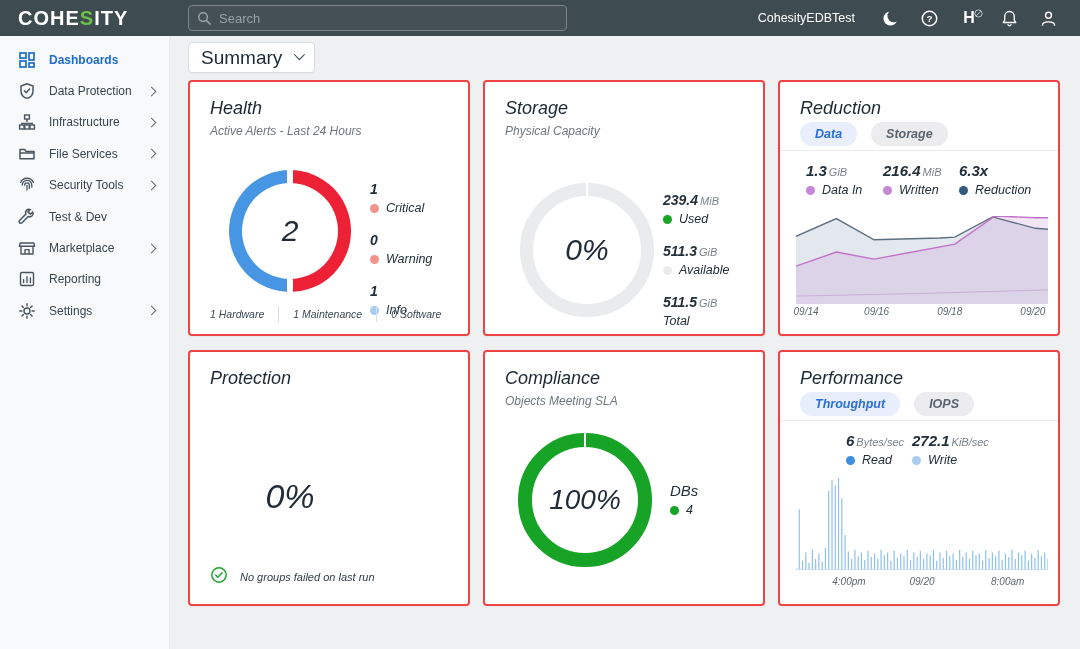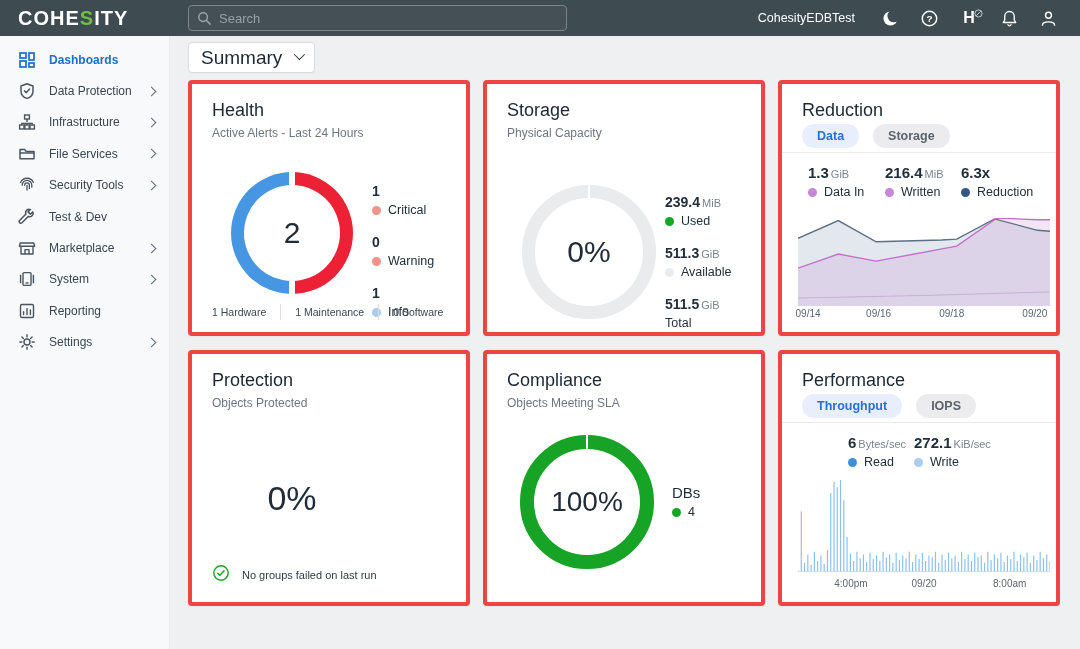--- a/index.html
+++ b/index.html
@@ -26,21 +26,21 @@
   .side-item.active { color:#1e6dc8; }
   .side-item.active .s-label { font-weight:bold; }
   .chev-r { width:7px; height:7px; border-right:1.6px solid #5f6a74; border-bottom:1.6px solid #5f6a74; transform:rotate(-45deg); }
 
   
   .main { position:absolute; left:170px; top:36px; width:910px; height:613px; background:#eef0f1; }
   .view-select { position:absolute; left:18px; top:6px; height:31px; background:#fff; border:1px solid #d9dde0; border-radius:4px; display:flex; align-items:center; padding:0 12px 0 12px; cursor:pointer; box-shadow:0 1px 1px rgba(0,0,0,0.03); }
   .view-select .vs-label { font-size:19px; color:#1d2935; }
   .chev-d { width:8px; height:8px; border-right:1.8px solid #2c3942; border-bottom:1.8px solid #2c3942; transform:rotate(45deg) translateY(-2px); margin-left:12px; margin-top:-4px; }
 
-  .card { position:absolute; width:282px; height:256px; background:#fff; border:4px solid #ef4444; border-radius:4px; box-shadow:0 1px 2px rgba(0,0,0,0.04); }
+  .card { position:absolute; width:282px; height:256px; background:#fff; border:2px solid #ef4444; border-radius:4px; box-shadow:0 1px 2px rgba(0,0,0,0.04);font-style:italic; }
   .c1 { left:18px; }  .c2 { left:313px; }  .c3 { left:608px; }
   .r1 { top:44px; }   .r2 { top:314px; }
   .card-title { margin:16px 0 0 20px; font-size:18px; color:#1c2833; font-weight:500; }
   .card-sub { margin:5px 0 0 20px; font-size:12px; color:#6d7680; }
 
   
   .donut { position:absolute; border-radius:50%; }
   .donut .hole { position:absolute; inset:13px; background:#fff; border-radius:50%; }
   .donut .center { position:absolute; inset:0; display:flex; align-items:center; justify-content:center; color:#212c38; z-index:2; }
   .health-donut { left:39px; top:88px; width:122px; height:122px;
@@ -229,31 +229,20 @@
       <svg viewBox="0 0 18 18" fill="none" stroke="#4a5560" stroke-width="1.4" stroke-linejoin="round">
           <path d="M3 7.4V15h12V7.4"></path>
           <path d="M2.2 4h13.6l.8 3.2H1.4z"></path>
           <path d="M7 15v-4.4h4V15"></path>
         </svg>
     </span>
     <span class="s-label">Marketplace</span>
     <span class="chev-r"></span>
   </div>
 
-  <div class="side-item">
-    <span class="s-icon">
-      <svg viewBox="0 0 18 18" fill="none" stroke="#4a5560" stroke-width="1.4">
-          <rect x="5" y="2.6" width="8" height="12.8" rx="1"></rect>
-          <path d="M2.6 4.8v8.4M15.4 4.8v8.4"></path>
-          <path d="M7.4 13h3.2"></path>
-        </svg>
-    </span>
-    <span class="s-label">System</span>
-    <span class="chev-r"></span>
-  </div>
 
   <div class="side-item">
     <span class="s-icon">
       <svg viewBox="0 0 18 18" fill="none" stroke="#4a5560" stroke-width="1.4">
           <rect x="2.5" y="2.5" width="13" height="13" rx="1.5"></rect>
           <path d="M5.6 12.6v-3M9 12.6v-6M12.4 12.6V8" stroke-linecap="round"></path>
         </svg>
     </span>
     <span class="s-label">Reporting</span>
   </div>
@@ -387,21 +376,20 @@
     <div class="x-labels">
       <span style="left:4%">09/14</span>
       <span style="left:32%">09/16</span>
       <span style="left:61%">09/18</span>
       <span style="left:94%">09/20</span>
     </div>
   </div>
 
   <div class="card c1 r2">
     <div class="card-title">Protection</div>
-    <div class="card-sub">Objects Protected</div>
     <div class="protection-pct">0%</div>
     <div class="card-footer-note">
       <span>
         <svg viewBox="0 0 20 20" width="18" height="18" fill="none" stroke="#16a326" stroke-width="1.6">
             <circle cx="10" cy="10" r="8"></circle>
             <path d="M6.4 10.2l2.4 2.4 4.6-5" stroke-linecap="round" stroke-linejoin="round"></path>
           </svg>
       </span>
       <span class="note-text">No groups failed on last run</span>
     </div>

